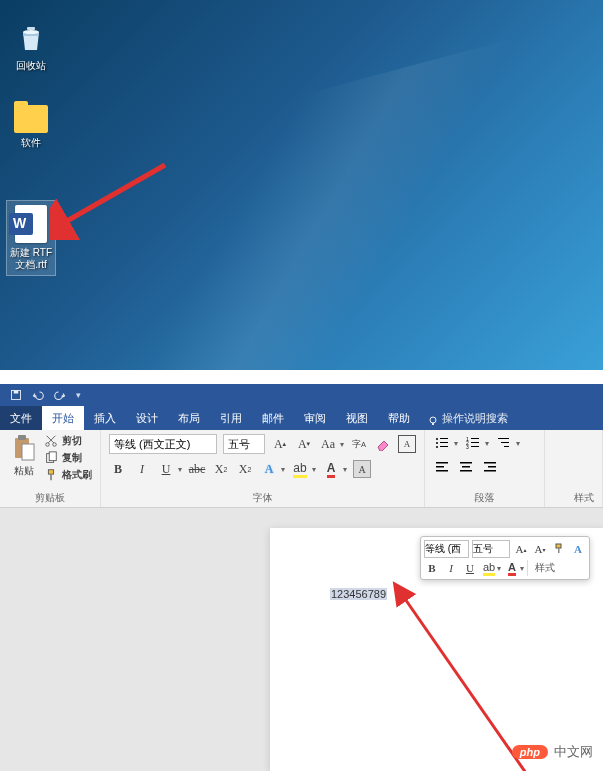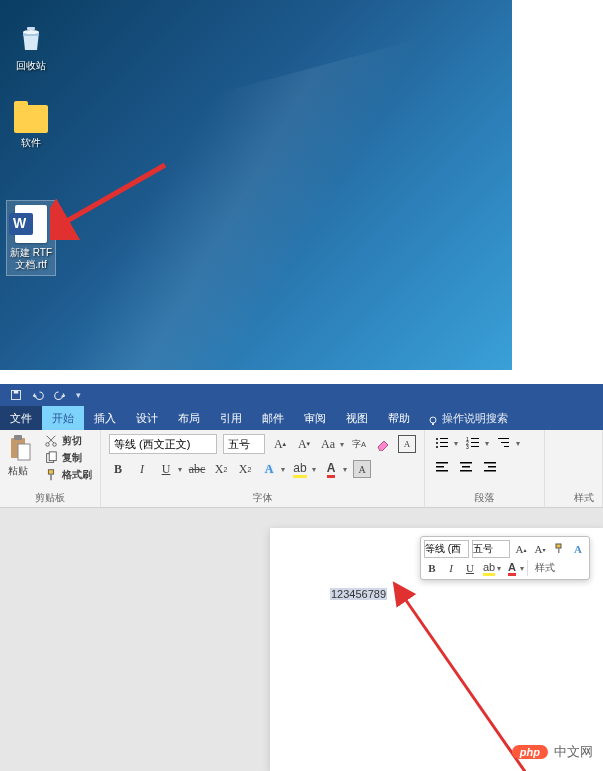--- a/index.html
+++ b/index.html
@@ -1,20 +1,20 @@
 <!DOCTYPE html>
 <html><head>
 <meta charset="utf-8">
 <style>
 * { margin: 0; padding: 0; box-sizing: border-box; font-family: "Microsoft YaHei", sans-serif; }
 body { background: #fff; width: 603px; }
 
 
 .desktop {
-  width: 512px; height: 370px;
+  width: 603px; height: 370px;
   background: linear-gradient(135deg, #0a3d62 0%, #1e5a8e 40%, #2c7fb8 70%, #3aa0d8 100%);
   position: relative;
   overflow: hidden;
 }
 .desktop::before {
   content: ""; position: absolute; right: -100px; top: 100px;
   width: 800px; height: 300px;
   background: linear-gradient(135deg, transparent 40%, rgba(255,255,255,0.08) 50%, transparent 60%);
   transform: rotate(-15deg);
 }
@@ -71,21 +71,21 @@
   color: #fff; font-size: 11px;
 }
 .menubar .file-tab {
   padding: 0 10px; height: 24px; line-height: 24px;
   background: #1e3f6f;
 }
 .menubar .tab {
   padding: 0 10px; height: 24px; line-height: 24px; cursor: pointer;
 }
 .menubar .tab.active {
-  background: #7dd3fc; color: #2b579a;
+  background: #ffffff; color: #2b579a;
 }
 .menubar .tell-me {
   display: flex; align-items: flex-end; gap: 4px; margin-left: 8px;
   opacity: 0.9;
 }
 .bulb { width: 10px; height: 10px; }
 
 .ribbon {
   height: 78px; background: #f3f3f3; border-bottom: 1px solid #d0d0d0;
   display: flex;
@@ -93,21 +93,21 @@
 .ribbon-group {
   border-right: 1px solid #e0e0e0; padding: 4px 8px 2px;
   display: flex; flex-direction: column; position: relative;
 }
 .ribbon-group .group-content { flex: 1; display: flex; align-items: flex-start; gap: 4px; }
 .ribbon-group .group-label {
   text-align: center; font-size: 10px; color: #666; padding-top: 2px;
   border-top: 0;
 }
 .clipboard-group .paste-btn {
-  width: 32px; display: flex; flex-direction: column; align-items: flex-start;
+  width: 32px; display: flex; flex-direction: column; align-items: center;
   font-size: 10px; color: #444; gap: 2px;
 }
 .paste-icon { width: 24px; height: 28px; }
 .clip-small { display: flex; flex-direction: column; gap: 3px; font-size: 10px; color: #444; }
 .clip-small .row { display: flex; align-items: center; gap: 4px; font-weight: bold; }
 .clip-small svg { width: 14px; height: 14px; }
 
 .font-group .row1, .font-group .row2 { display: flex; align-items: center; gap: 6px; }
 .font-group { min-width: 300px; }
 .font-select {

